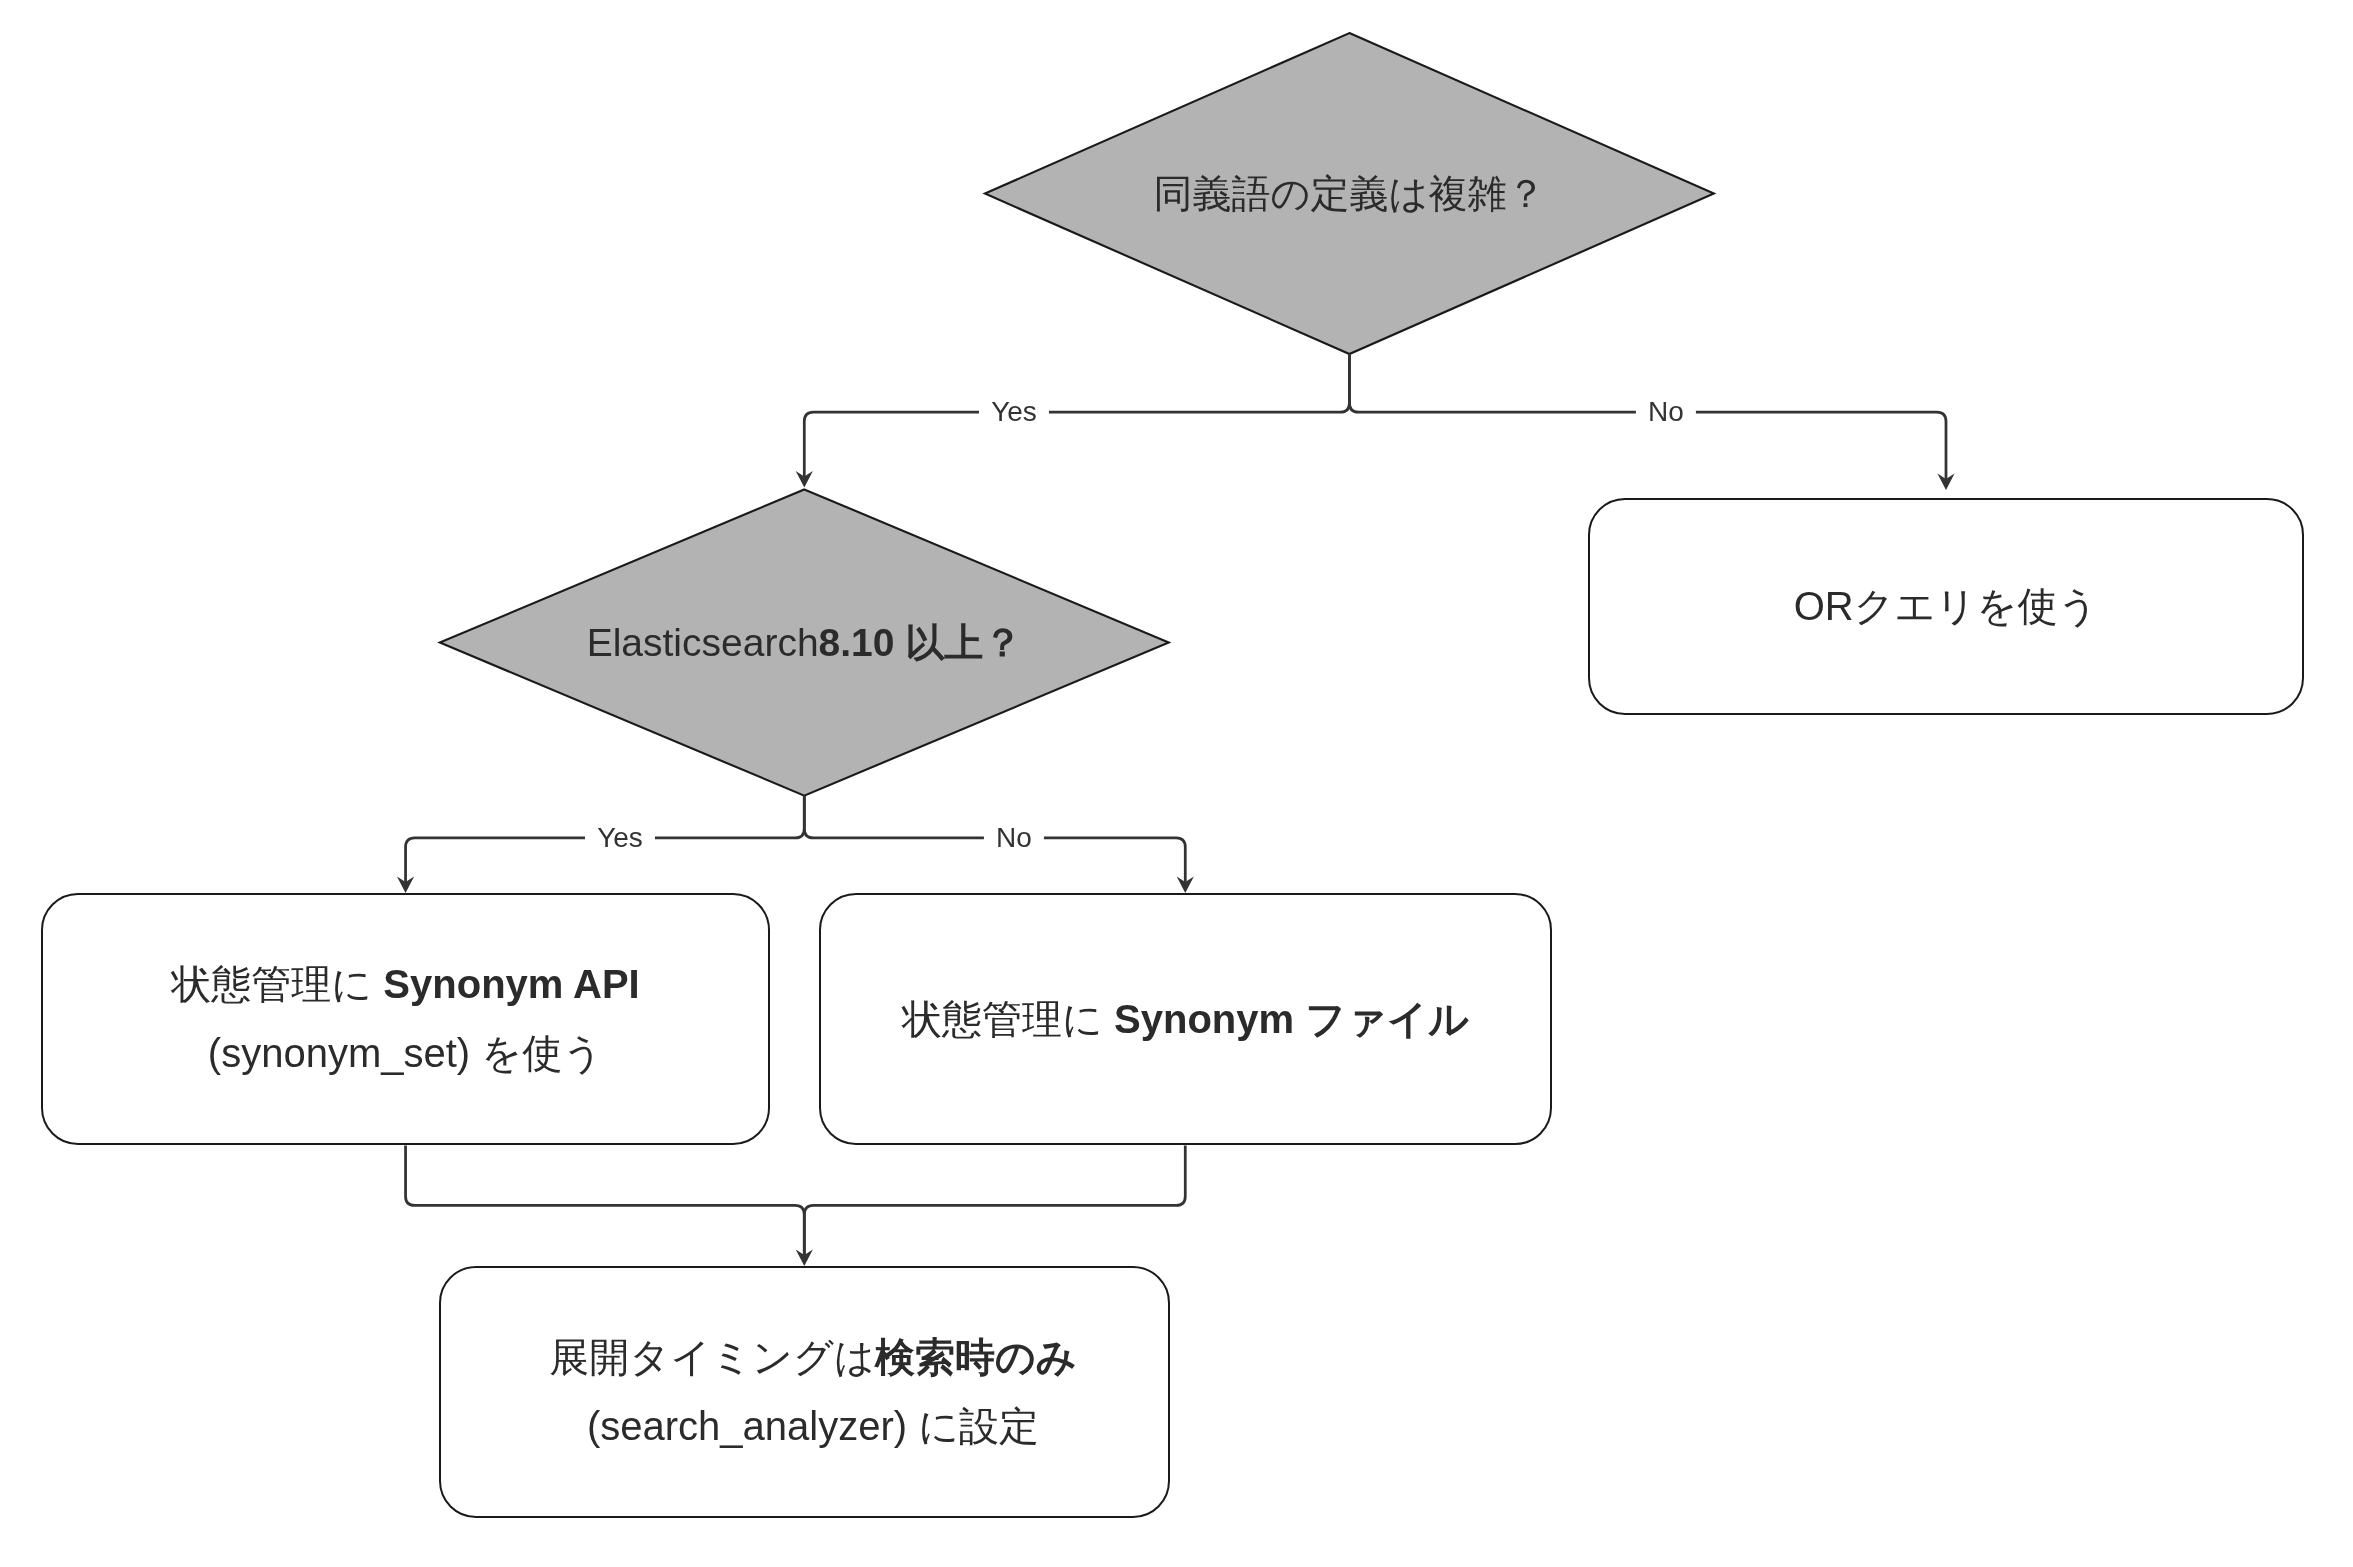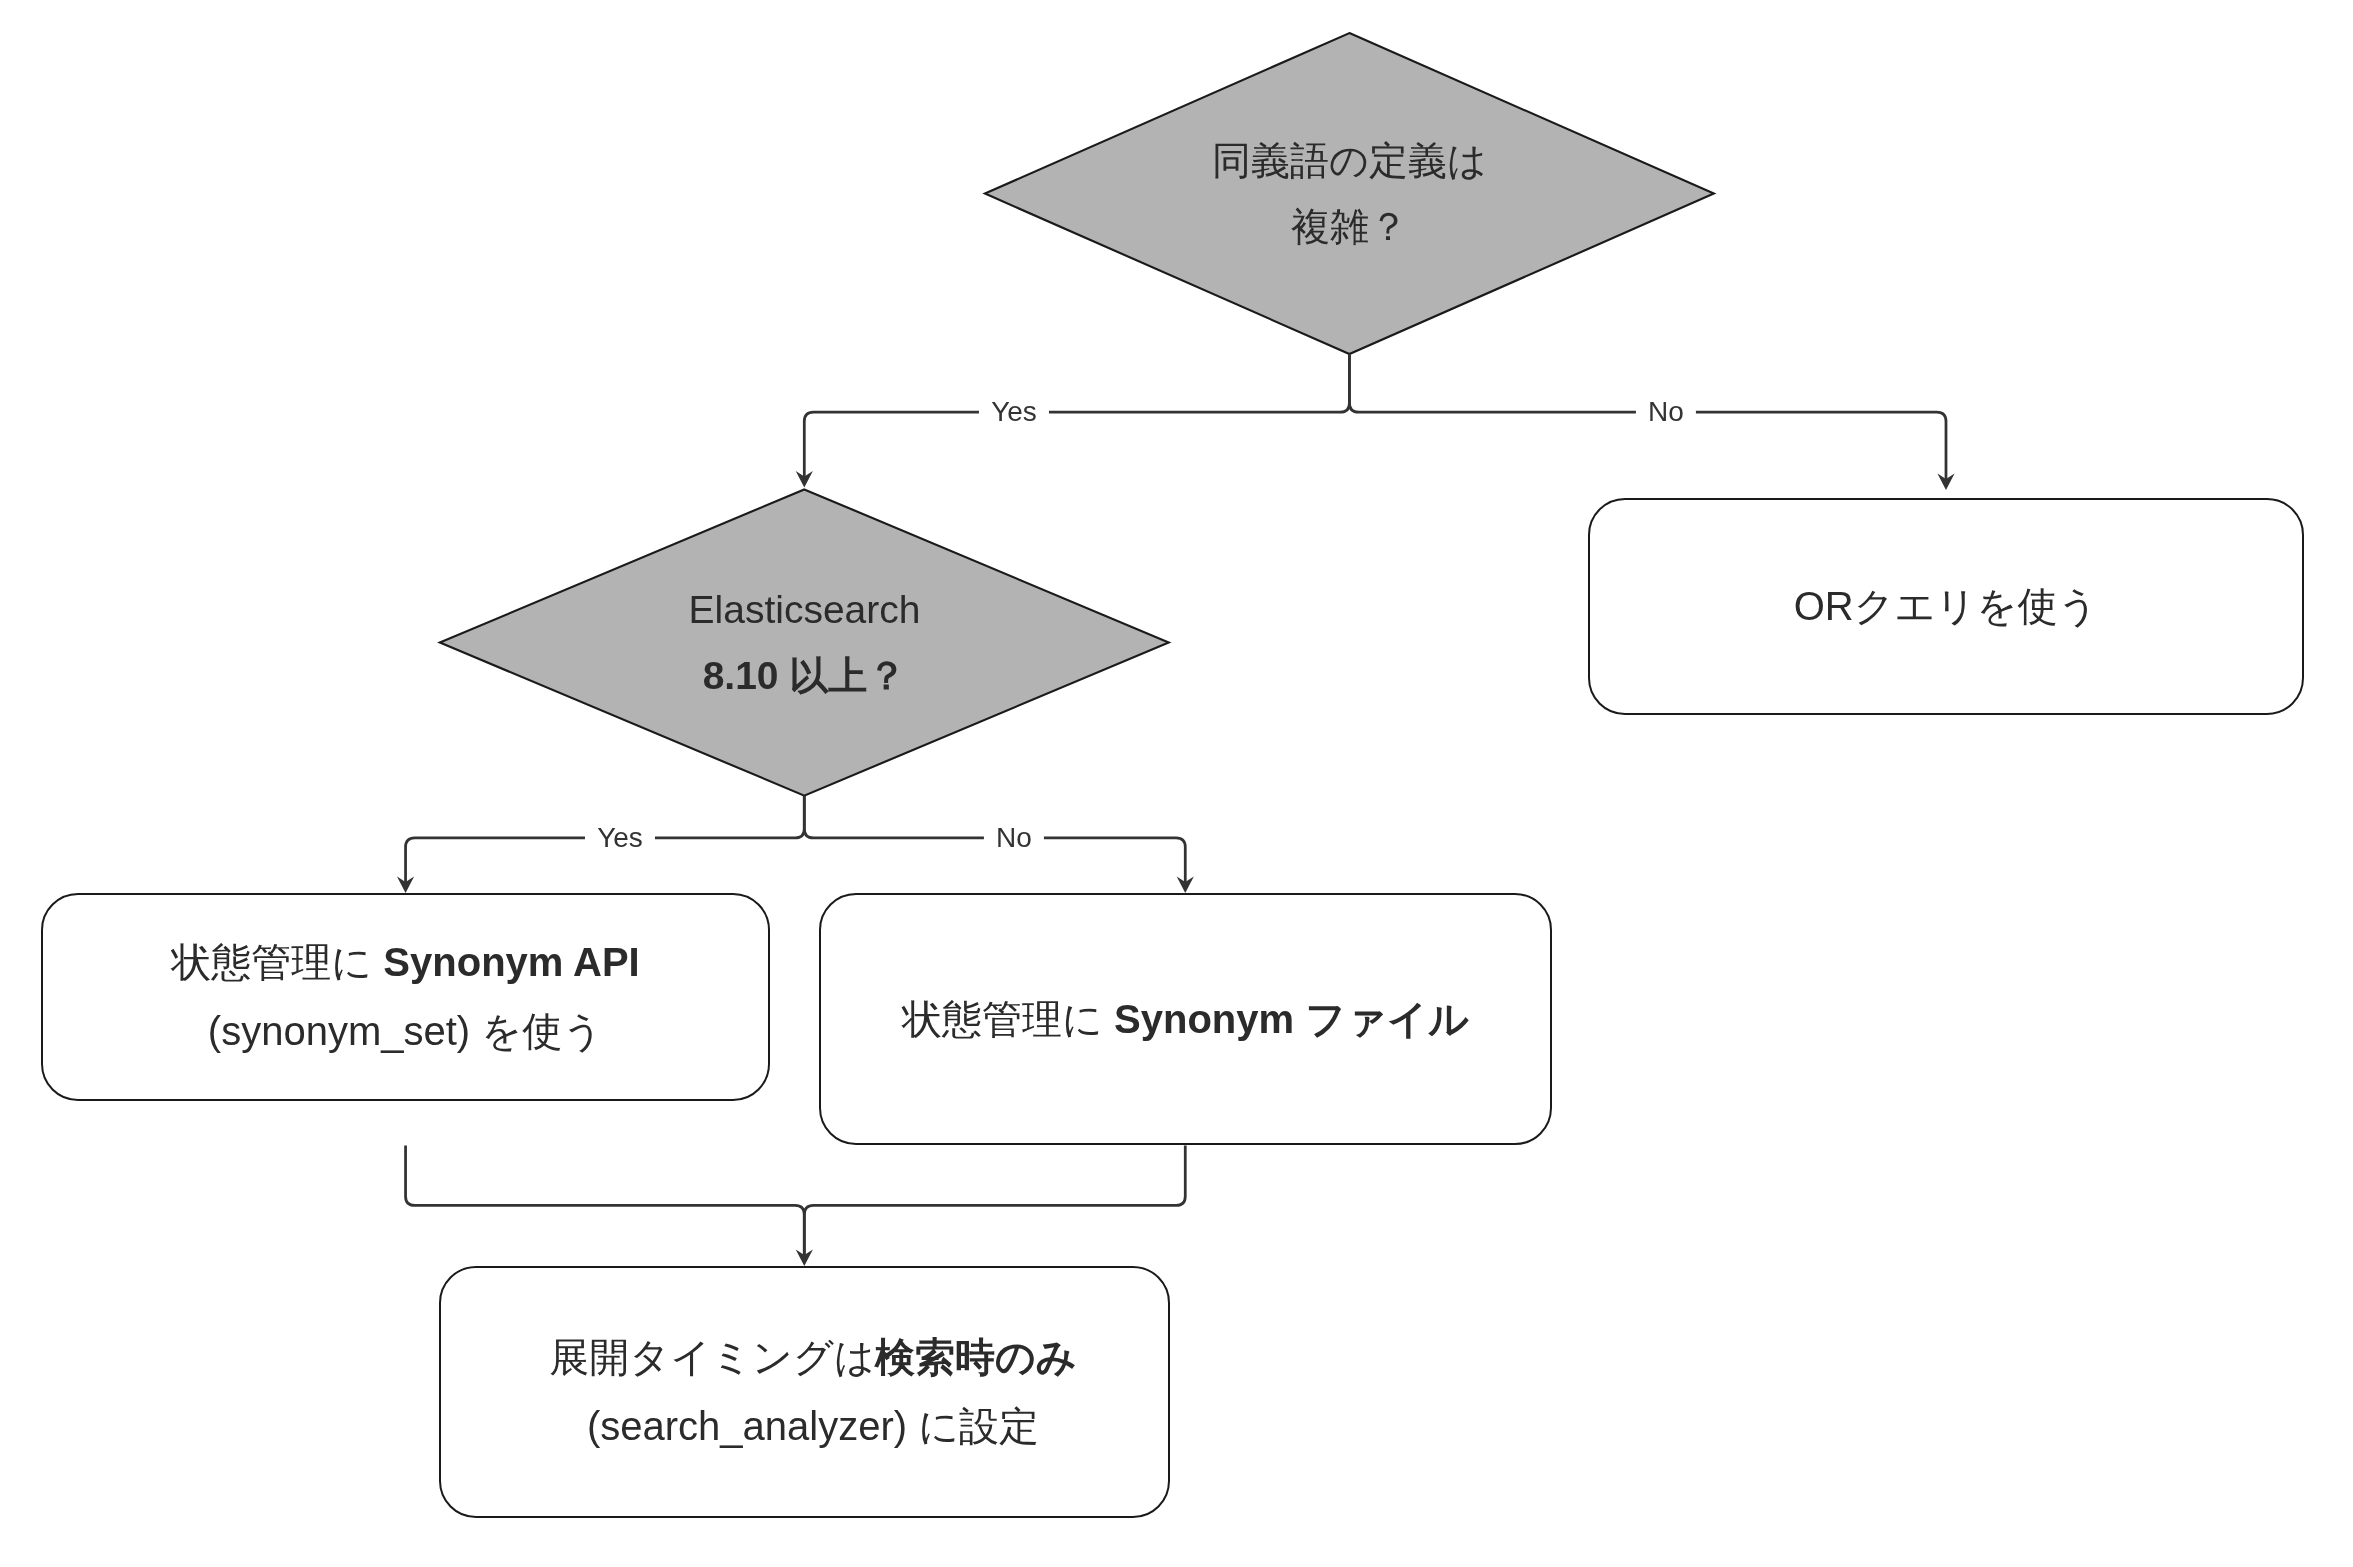--- a/index.html
+++ b/index.html
@@ -14,21 +14,21 @@
   #edge-layer{position:absolute;left:0;top:0;width:2354px;height:1568px;}
   .edge{fill:none;stroke:var(--edge-color);stroke-width:4.5;}
   .arrowhead{fill:var(--edge-color);stroke:none;}
   .decision-shape{fill:var(--decision-fill);stroke:var(--decision-border);stroke-width:3.5;}
   .node{
     position:absolute;display:flex;flex-direction:column;justify-content:center;align-items:center;
     background:var(--node-fill);border:2.4px solid var(--node-border);border-radius:37px;
     font-size:40px;line-height:69px;color:var(--text-color);text-align:center;
   }
   .decision-text{
-    position:absolute;display:flex;flex-direction:column;justify-content:center;align-items:center;
+    position:absolute;display:flex;justify-content:center;align-items:center;
     font-size:39px;line-height:66px;color:var(--text-color);text-align:center;pointer-events:none;
   }
   .node b,.decision-text b{font-weight:700;}
   .edge-label{
     position:absolute;transform:translate(-50%,-50%);
     background:var(--background);padding:1.2px 12.2px;
     font-size:28px;color:var(--label-color);white-space:nowrap;
   }
 </style>
 </head>
@@ -66,21 +66,21 @@
 
   <div class="decision-text" style="left:440px;top:569px;width:729px;height:147px;">
     <div>Elasticsearch</div>
     <div><b>8.10 以上？</b></div>
   </div>
 
   <div class="node" style="left:1588px;top:490px;width:716px;height:217px;margin-top:8px;">
     <div>ORクエリを使う</div>
   </div>
 
-  <div class="node" style="left:41px;top:893px;width:729px;height:208px;">
+  <div class="node" style="left:41px;top:893px;width:729px;height:252px;">
     <div><span>状態管理に </span><b>Synonym API</b></div>
     <div>(synonym_set) を使う</div>
   </div>
 
   <div class="node" style="left:819px;top:893px;width:733px;height:252px;align-items:center;">
     <div><span>状態管理に </span><b>Synonym ファイル</b></div>
   </div>
 
   <div class="node" style="left:439px;top:1266px;width:731px;height:252px;padding-left:17px;">
     <div><span>展開タイミングは</span><b>検索時のみ</b></div>

